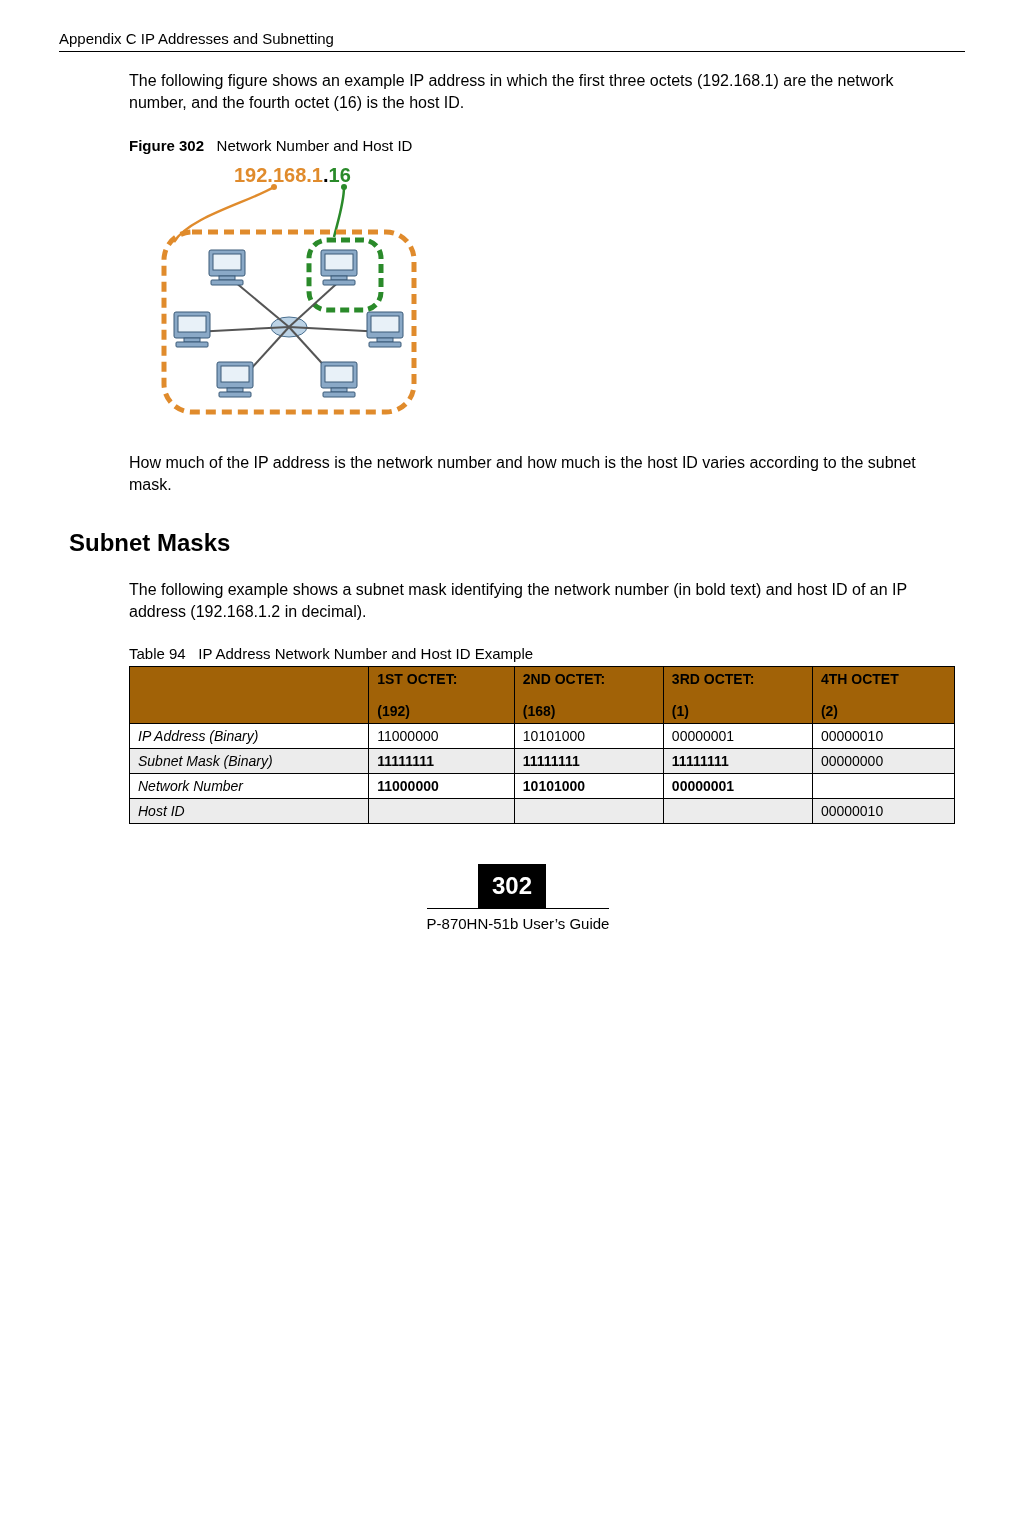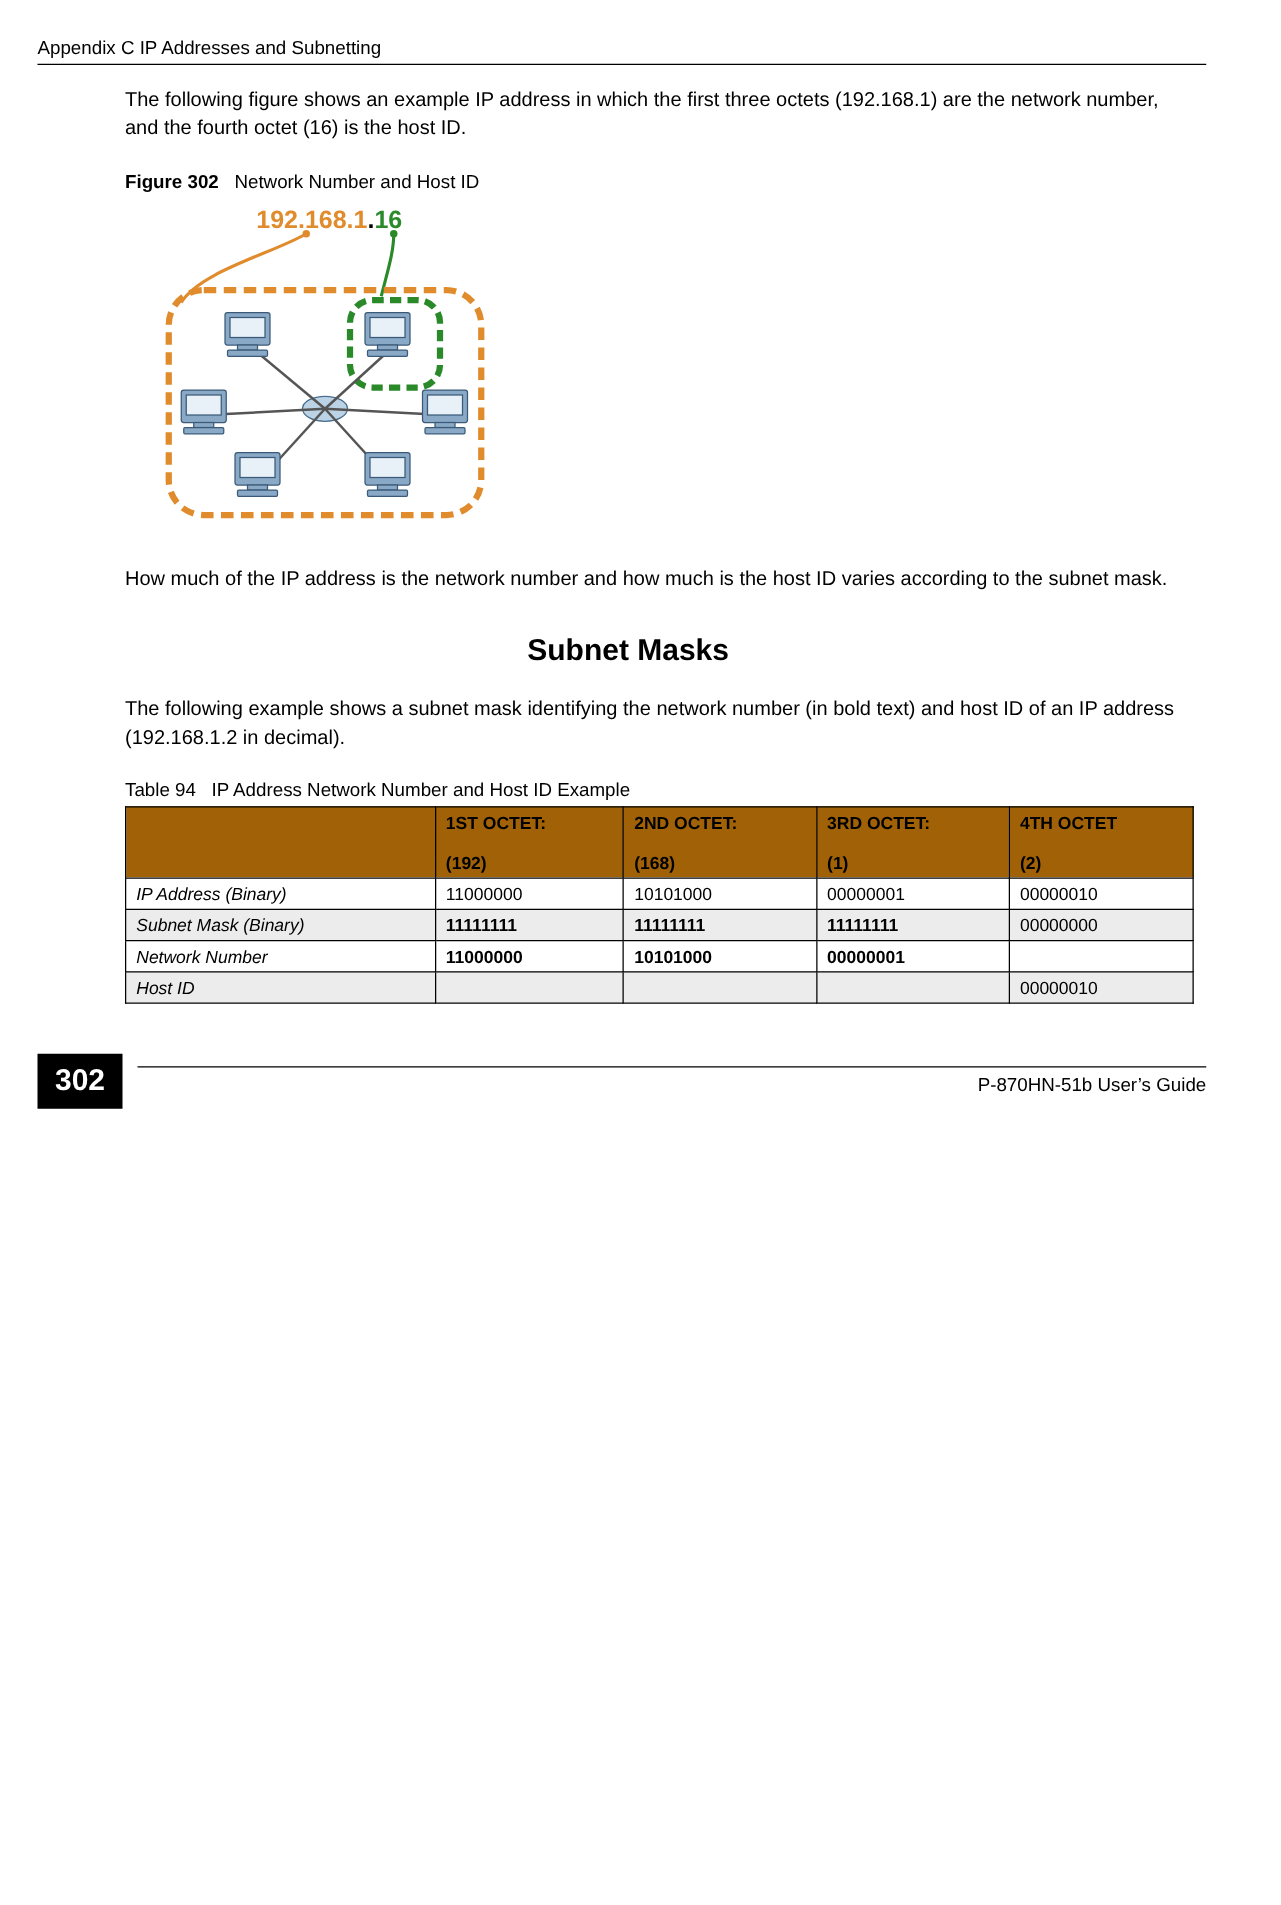--- a/index.html
+++ b/index.html
@@ -5,21 +5,21 @@
   body {
     margin: 0;
     padding: 0;
     font-family: Verdana, Geneva, sans-serif;
     font-size: 16px;
     color: #000;
     background: #fff;
     width: 1025px;
   }
   .page {
-    padding: 30px 60px 30px 30px;
+    padding: 30px 60px 30px 59px;
     box-sizing: border-box;
   }
   .header-row {
     display: flex;
     justify-content: space-between;
     border-bottom: 1px solid #000;
     padding-bottom: 4px;
     font-family: Arial, Helvetica, sans-serif;
     font-size: 15px;
   }
@@ -42,21 +42,20 @@
   .fig-caption b { font-weight: bold; }
   .figure-box {
     margin-left: 80px;
     margin-bottom: 26px;
   }
   h2.section {
     font-family: Arial, Helvetica, sans-serif;
     font-size: 24px;
     font-weight: bold;
     margin: 32px 0 22px 10px;
-    text-align: center;
   }
   .tbl-caption {
     font-family: Arial, Helvetica, sans-serif;
     font-size: 15px;
     margin-bottom: 4px;
   }
   .tbl-caption b { font-weight: normal; }
   table.data {
     border-collapse: collapse;
     width: 100%;
@@ -75,20 +74,21 @@
     background: #a16207;
   }
   table.data tr:nth-child(even) td { background: #fff; }
   table.data tr:nth-child(odd) td  { background: #ececec; }
   table.data tr td:first-child { font-style: italic; }
   .footer {
     margin-top: 40px;
     display: flex;
     align-items: center;
     justify-content: flex-start;
+    flex-direction: column;
   }
   .page-num {
     background: #000;
     color: #fff;
     font-family: Arial, Helvetica, sans-serif;
     font-weight: bold;
     font-size: 24px;
     padding: 8px 14px;
   }
   .footer-right {

